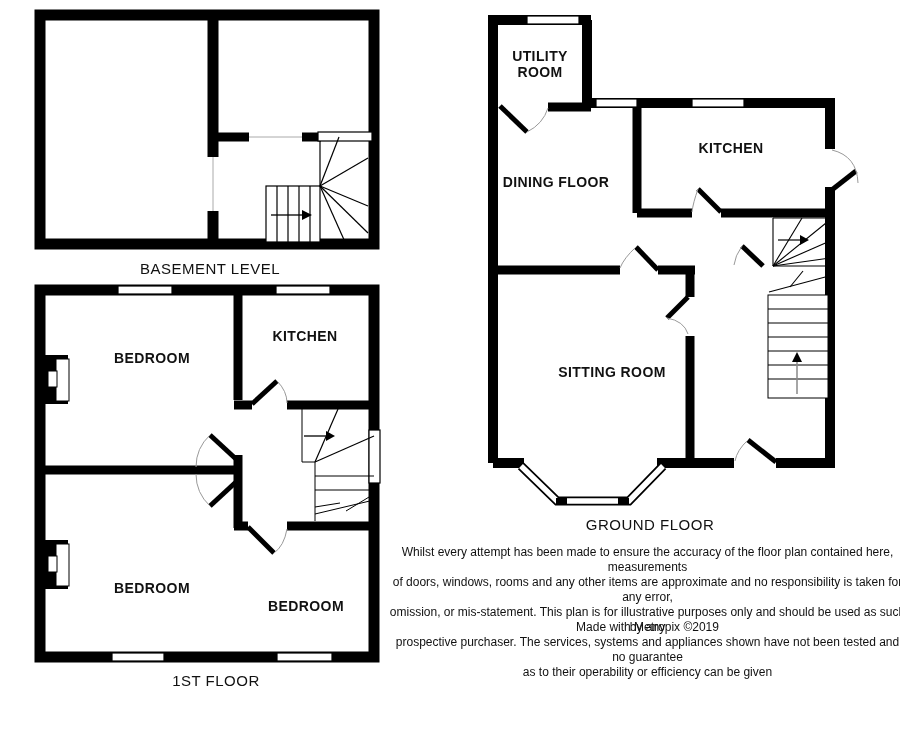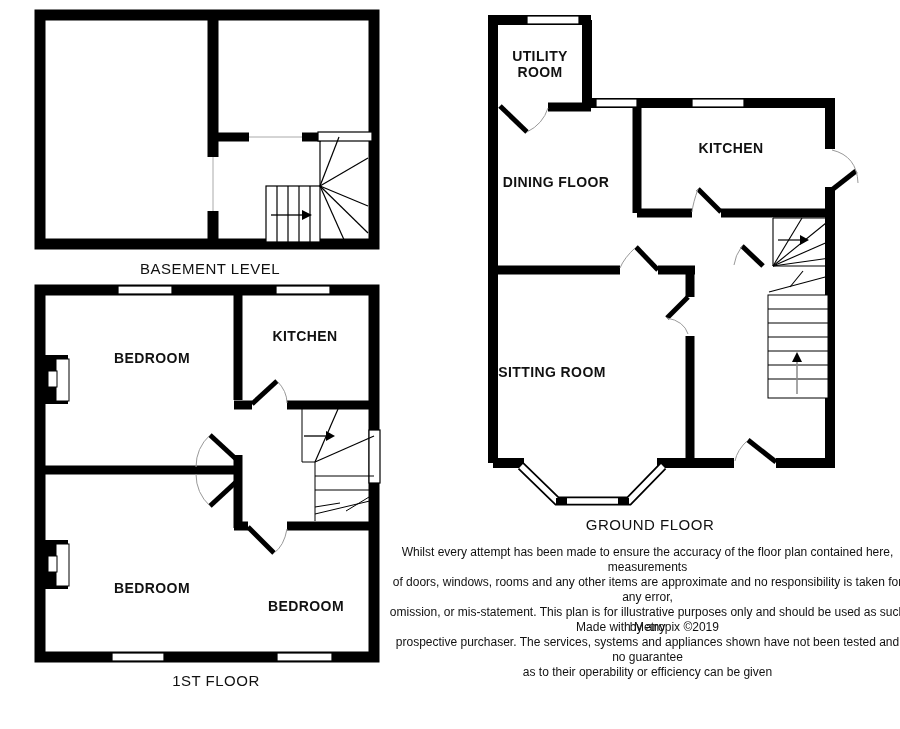--- a/index.html
+++ b/index.html
@@ -194,21 +194,21 @@
 <div class="floor-label" style="left:650px;top:524px;">GROUND FLOOR</div>
 
 <div class="room-label" style="left:152px;top:358px;">BEDROOM</div>
 <div class="room-label" style="left:305px;top:336px;">KITCHEN</div>
 <div class="room-label" style="left:152px;top:588px;">BEDROOM</div>
 <div class="room-label" style="left:306px;top:606px;">BEDROOM</div>
 
 <div class="room-label wrap" style="left:540px;top:64px;">UTILITY ROOM</div>
 <div class="room-label" style="left:556px;top:182px;">DINING FLOOR</div>
 <div class="room-label" style="left:731px;top:148px;text-align:center;">KITCHEN</div>
-<div class="room-label" style="left:552px;top:372px;">SITTING ROOM</div>
+<div class="room-label" style="left:612px;top:372px;">SITTING ROOM</div>
 
 <div id="disclaimer">Whilst every attempt has been made to ensure the accuracy of the floor plan contained here, measurements
 of doors, windows, rooms and any other items are approximate and no responsibility is taken for any error,
 omission, or mis-statement. This plan is for illustrative purposes only and should be used as such by any
 prospective purchaser. The services, systems and appliances shown have not been tested and no guarantee
 as to their operability or efficiency can be given</div>
 <div id="credit">Made with Metropix ©2019</div>
 
 </div>
 

